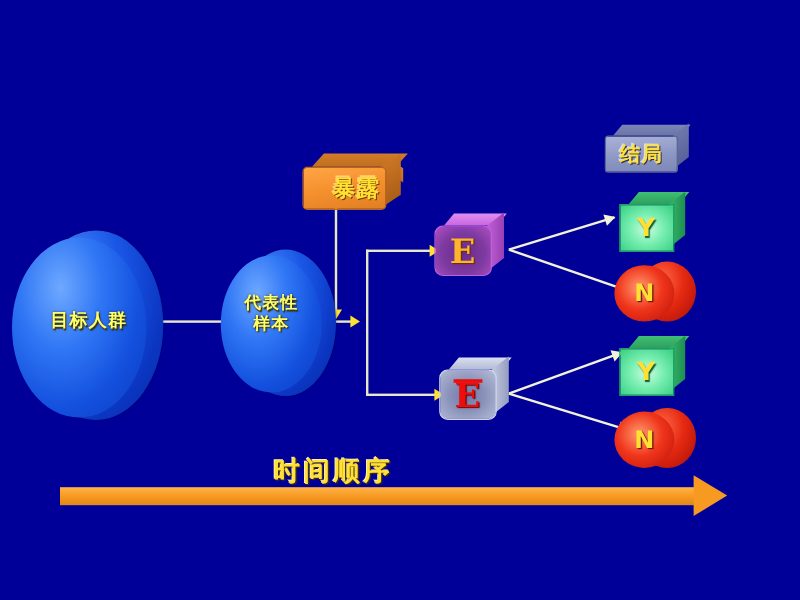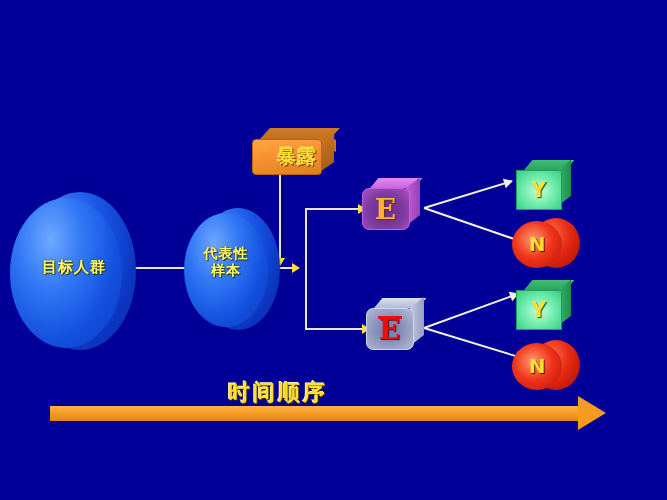--- a/index.html
+++ b/index.html
@@ -276,20 +276,27 @@
     <div class="box-side" style="left:8px; top:0px; width:44px; height:10px; transform:skewX(-40deg); transform-origin:bottom left;" id="ebarbox-top"></div>
     <div class="box-side" style="left:44px; top:10px; width:14px; height:38px; transform:skewY(-38deg); transform-origin:left top; background:linear-gradient(90deg,#c3c9e0 0%,#959dbf 100%);"></div>
     <div class="box-face" id="ebarbox-face" style="left:0px; top:10px; width:46px; height:40px; border-radius:7px;">
       <span class="ebar-text">
         <i class="overbar"></i>
         <span>E</span>
       </span>
     </div>
   </div>
 
+  <div class="box3d" style="left:504px; top:104px; width:78px; height:42px;">
+    <div class="box-side" style="left:7px; top:0px; width:57px; height:9px; transform:skewX(-40deg); transform-origin:bottom left;" id="outcome-top"></div>
+    <div class="box-side" style="left:57px; top:9px; width:13px; height:28px; transform:skewY(-38deg); transform-origin:left top;" id="outcome-side"></div>
+    <div class="box-face" id="outcome-face" style="left:0px; top:9px; width:59px; height:29px; border-radius:3px;">
+      <span class="outcome-text">结局</span>
+    </div>
+  </div>
 
   <div class="box3d" style="left:516px; top:160px; width:62px; height:56px;">
     <div class="box-side ybox-top" style="left:8px; top:0px; width:42px; height:10px; transform:skewX(-40deg); transform-origin:bottom left;"></div>
     <div class="box-side ybox-side" style="left:42px; top:10px; width:13px; height:36px; transform:skewY(-38deg); transform-origin:left top;"></div>
     <div class="box-face ybox-face" style="left:0px; top:10px; width:44px; height:38px;">
       <span class="ybox-text">Y</span>
     </div>
   </div>
 
   <div class="ncyl" style="left:512px; top:218px; width:70px; height:52px;">

